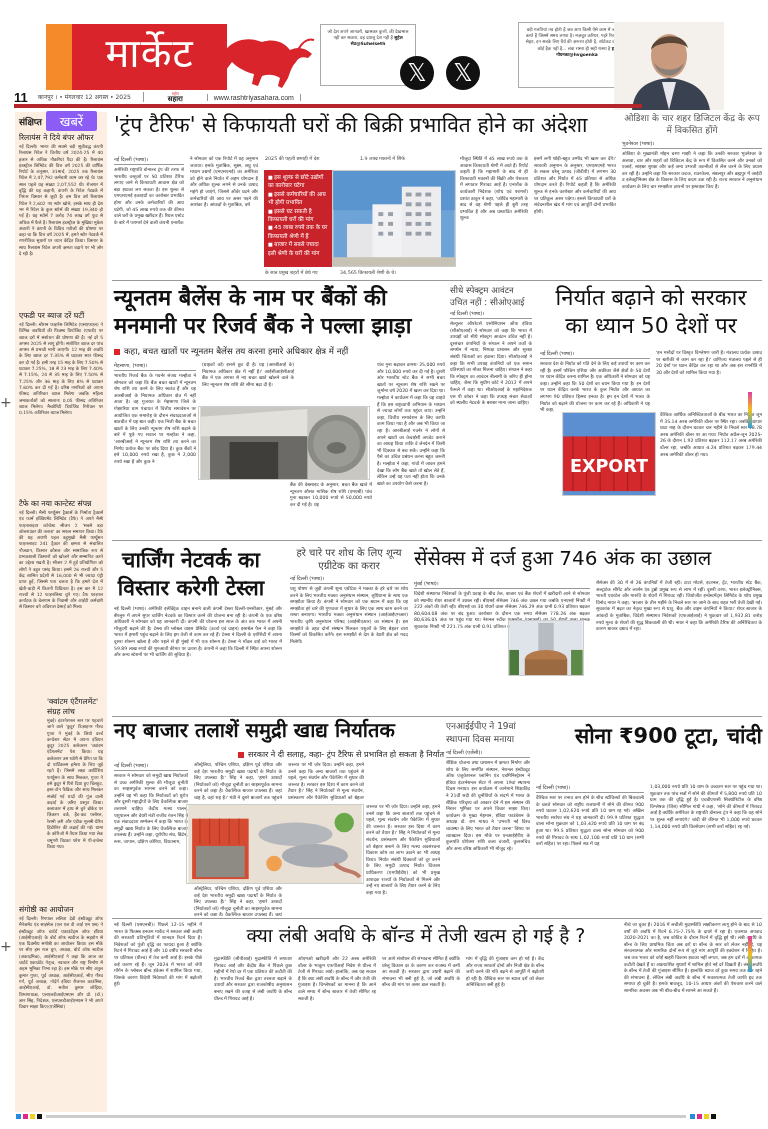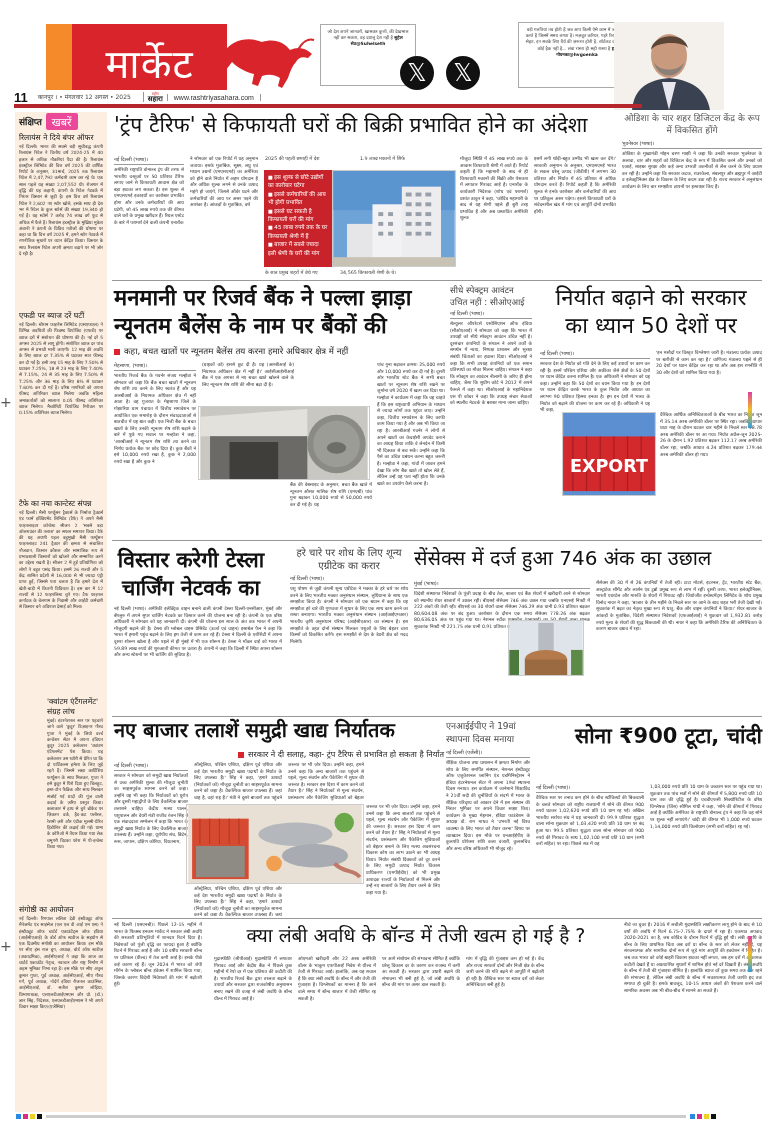--- a/index.html
+++ b/index.html
@@ -4,40 +4,40 @@
 <style>
   * { box-sizing: border-box; margin: 0; padding: 0; }
   body { width: 768px; height: 1129px; background: #ffffff; font-family: "DejaVu Sans", sans-serif; color: #222; position: relative; overflow: hidden; }
   .abs { position: absolute; }
   .body-text { font-size: 4.6px; line-height: 6.6px; color: #333; text-align: justify; overflow: hidden; }
   .dateline { font-size: 5px; color: #333; border-bottom: 0.6px solid #999; padding-bottom: 2px; margin-bottom: 2px; }
   .serif { font-family: "DejaVu Serif", serif; }
 
   
   .mast-orange { left: 46px; top: 24px; width: 26px; height: 66px; background: #f58a2a; }
-  .mast-red { left: 72px; top: 24px; width: 155px; height: 66px; background: #d8242a; display:flex; align-items:flex-end; justify-content:center; }
+  .mast-red { left: 72px; top: 24px; width: 155px; height: 66px; background: #d8242a; display:flex; align-items:flex-start; justify-content:center; }
   .mast-title { color: #fff; font-size: 40px; font-family: "DejaVu Sans", sans-serif; font-weight: 300; letter-spacing: 1px; }
   .bull { left: 218px; top: 22px; width: 100px; height: 72px; }
   .quote1 { left: 320px; top: 24px; width: 96px; height: 62px; border: 0.6px solid #aaa; padding: 4px; font-size: 4.4px; line-height: 6.2px; text-align: center; color: #444; }
   .quote1 b { color:#111; }
   .xbtn { width: 34px; height: 34px; border-radius: 50%; background: #111; color: #fff; display:flex; align-items:center; justify-content:center; font-size: 24px; font-family: "DejaVu Sans", sans-serif; }
   .quote2 { left: 518px; top: 22px; width: 118px; height: 66px; border: 0.6px solid #aaa; padding: 4px; font-size: 4.4px; line-height: 6.2px; text-align: center; color:#444; }
   .quote2 b { color:#111; }
   .portrait { left: 614px; top: 22px; width: 110px; height: 88px; }
 
   .infobar { left: 14px; top: 90px; width: 740px; height: 14px; display:flex; align-items:center; font-size: 6px; color:#444; }
   .pageno { font-size: 13px; color:#111; font-weight:bold; margin-right: 10px; font-family: "Liberation Sans", sans-serif; }
   .redline { left: 14px; top: 104px; width: 310px; height: 4px; background: #b4262c; }
   .redline2 { left: 324px; top: 104px; width: 318px; height: 4px; background: #b4262c; }
 
   
   .sidebar { left: 15px; top: 112px; width: 92px; height: 1000px; background: #fcefe1; padding: 2px 4px; }
   .side-head { display:flex; align-items:center; height: 14px; margin-bottom: 3px; }
   .side-head .s1 { font-size: 9px; color:#222; font-weight: bold; margin-right: 4px; }
-  .side-head .s2 { font-size: 11px; color:#fff; background:#ec4899; padding: 1px 6px; border-radius: 2px; }
+  .side-head .s2 { font-size: 13px; color:#fff; background:#8b5cf6; padding: 1px 14px; border-radius: 2px; }
   .side-title { font-size: 7.6px; color:#111; margin: 2px 0 1px; font-weight: 500; line-height: 10px; }
   .side-body { font-size: 4.4px; line-height: 6.3px; color:#333; text-align: justify; }
 
   
   .h-big { color:#111; font-family: "DejaVu Sans", sans-serif; line-height: 1.05; }
   .sub-head { color:#222; font-family: "DejaVu Sans", sans-serif; }
   .red-square { display:inline-block; width:6px; height:6px; background:#d8242a; margin-right: 4px; vertical-align: middle; }
 
   .redbox { background:#c8232a; color:#fff; font-size: 5.6px; line-height: 8.4px; padding: 3px 4px; }
   .redbox div::before { content: "■ "; font-size:5px; }
@@ -84,21 +84,21 @@
   <path d="M18 88 C20 66, 34 58, 55 56 C76 58, 92 66, 96 88 Z" fill="#3a4150"></path>
   <path d="M48 60 L55 88 L62 60 Z" fill="#e8e8ee"></path>
   <ellipse cx="55" cy="34" rx="18" ry="22" fill="#c99a7e"></ellipse>
   <path d="M37 28 C38 12, 70 8, 74 26 C70 20, 44 18, 37 28 Z" fill="#5a4536"></path>
   <path d="M40 40 C44 58, 66 58, 70 40 C66 50, 44 50, 40 40 Z" fill="#8a8078"></path>
 </svg>
 
 <div class="abs infobar">
   <span class="pageno">11</span>
   <span style="margin-right:12px;">कानपुर । • मंगलवार 12 अगस्त • 2025</span>
-  <span style="border-left:0.6px solid #999; padding: 0 4px; display:flex; flex-direction:column; align-items:center; line-height:5px;">
+  <span style="border-left:0.6px solid #999; padding: 0 24px; display:flex; flex-direction:column; align-items:center; line-height:5px;">
     <span style="font-size:3.5px; color:#d8242a;">राष्ट्रीय</span>
     <span style="font-size:7px; font-weight:bold; color:#222;">सहारा</span>
   </span>
   <span style="border-left:0.6px solid #999; border-right:0.6px solid #999; padding: 0 6px; font-family:'Liberation Sans', sans-serif; font-size:7px; color:#333;">www.rashtriyasahara.com</span>
 </div>
 <div class="abs redline"></div>
 <div class="abs redline2"></div>
 
 <div class="abs sidebar">
   <div class="side-head">
@@ -180,22 +180,22 @@
 
 <div class="abs odisha-box">
   <div class="odisha-title">ओडिशा के चार शहर डिजिटल केंद्र के रूप में विकसित होंगे</div>
   <div class="dateline" style="margin-top:4px;">भुवनेश्वर (भाषा)।</div>
   <div class="body-text" style="height:124px;">ओडिशा के मुख्यमंत्री मोहन चरण माझी ने कहा कि उनकी सरकार भुवनेश्वर के अलावा, चार और शहरों को डिजिटल केंद्र के रूप में विकसित करने और उनको को एआई, साइबर सुरक्षा और कई अन्य उभरती तकनीकों से लैस करने के लिए प्रयास कर रही है। उन्होंने कहा कि सरकार कटक, राउरकेला, संबलपुर और ब्रह्मपुर में आईटी व इलेक्ट्रॉनिक्स क्षेत्र के विकास के लिए कदम उठा रही है। राज्य सरकार ने अनुसंधान कार्यक्रम के लिए चार समझौता ज्ञापनों पर हस्ताक्षर किए हैं।</div>
 </div>
 
 <div class="abs" style="left:112px; top:280px; width:650px; height:0.8px; background:#999;"></div>
 
 <div class="abs h-big" style="left:114px; top:284px; width:330px; font-size:22px; font-weight:bold; line-height:28px;">
+  <div>न्यूनतम बैलेंस के नाम पर बैंकों की</div>
   <div>मनमानी पर रिजर्व बैंक ने पल्ला झाड़ा</div>
-  <div>न्यूनतम बैलेंस के नाम पर बैंकों की</div>
 </div>
 <div class="abs sub-head" style="left:114px; top:345px; width:330px; font-size:8.6px;">
   <span class="red-square"></span><span>कहा, बचत खातों पर न्यूनतम बैलेंस तय करना हमारे अधिकार क्षेत्र में नहीं</span>
 </div>
 <div class="abs" style="left:114px; top:362px; width:82px;">
   <div class="dateline">मेहसाणा, (भाषा)।</div>
   <div class="body-text" style="height:158px;">भारतीय रिजर्व बैंक के गवर्नर संजय मल्होत्रा ने सोमवार को कहा कि बैंक बचत खातों में न्यूनतम शेष राशि तय करने के लिए स्वतंत्र हैं और यह आरबीआई के नियामक अधिकार क्षेत्र में नहीं आता है। वह गुजरात के मेहसाणा जिले के गोझारिया ग्राम पंचायत में वित्तीय समावेशन पर आयोजित एक समारोह के दौरान संवाददाताओं से बातचीत में यह बात कही। एक निजी बैंक के बचत खातों के लिए उनकी न्यूनतम शेष राशि बढ़ाने के बारे में पूछे गए सवाल पर मल्होत्रा ने कहा, 'आरबीआई ने न्यूनतम शेष राशि तय करने का निर्णय प्रत्येक बैंक पर छोड़ दिया है। कुछ बैंकों ने इसे 10,000 रुपये रखा है, कुछ ने 2,000 रुपये रखा है और कुछ ने</div>
 </div>
 <div class="abs body-text" style="left:202px; top:362px; width:92px; height:42px;">(ग्राहकों को) इससे छूट दी है। यह (आरबीआई के) नियामक अधिकार क्षेत्र में नहीं है।' आईसीआईसीआई बैंक ने एक अगस्त से नए बचत खाते खोलने वाले के लिए न्यूनतम शेष राशि की सीमा बढ़ा दी है।</div>
 <svg class="abs photo" style="left:198px; top:406px; width:172px; height:74px;" viewBox="0 0 172 74">
@@ -236,22 +236,22 @@
       <line x1="66" y1="24" x2="66" y2="80"></line>
       <line x1="80" y1="24" x2="80" y2="80"></line>
   </g>
   <text x="47" y="60" text-anchor="middle" fill="#ffffff" font-family="DejaVu Sans, sans-serif" font-size="18" font-weight="bold">EXPORT</text>
 </svg>
 <div class="abs body-text" style="left:660px; top:412px; width:102px; height:116px;">वैश्विक आर्थिक अनिश्चितताओं के बीच भारत का निर्यात जून में 35.14 अरब अमेरिकी डॉलर पर स्थिर रहा। जबकि व्यापार घाटा माह के दौरान घटकर चार महीने के निचले स्तर 18.78 अरब अमेरिकी डॉलर पर आ गया। निर्यात अप्रैल-जून 2025-26 के दौरान 1.92 प्रतिशत बढ़कर 112.17 अरब अमेरिकी डॉलर रहा, जबकि आयात 4.24 प्रतिशत बढ़कर 179.44 अरब अमेरिकी डॉलर हो गया।</div>
 
 <div class="abs" style="left:112px; top:540px; width:650px; height:0.8px; background:#999;"></div>
 
 <div class="abs h-big" style="left:114px; top:546px; width:154px; font-size:21px; text-align:center; line-height:28px; font-weight:bold;">
+  <div>चार्जिंग नेटवर्क का</div>
   <div>विस्तार करेगी टेस्ला</div>
-  <div>चार्जिंग नेटवर्क का</div>
 </div>
 <div class="abs body-text" style="left:114px; top:606px; width:168px; height:102px;">नई दिल्ली (भाषा)। अमेरिकी इलेक्ट्रिक वाहन बनाने वाली कंपनी टेस्ला दिल्ली-एनसीआर, मुंबई और बेंगलुरु में अपने सुपर चार्जिंग नेटवर्क का विस्तार करने की योजना बना रही है। कंपनी के एक वरिष्ठ अधिकारी ने सोमवार को यह जानकारी दी। कंपनी की योजना इस साल के अंत तक भारत में अपनी मौजूदगी बढ़ाने की है। टेस्ला की ग्लोबल वाइस प्रेसिडेंट (ऊर्जा एवं वाहन) इसाबेल फैन ने कहा कि भारत में हमारी पहुंच बढ़ाने के लिए हम तेजी से काम कर रहे हैं। टेस्ला ने दिल्ली के एरोसिटी में अपना दूसरा शोरूम खोला है और पहले से ही मुंबई में भी एक शोरूम है। टेस्ला ने मॉडल वाई को भारत में 59.89 लाख रुपये की शुरुआती कीमत पर उतारा है। कंपनी ने कहा कि दिल्ली में स्थित अपना शोरूम और अन्य स्टेशनों पर भी चार्जिंग की सुविधा है।</div>
 
 <div class="abs" style="left:290px; top:546px; width:118px;">
   <div class="serif" style="font-size:10px; line-height:13px; color:#444; text-align:center;">हरे चारे पर शोध के लिए शून्य एग्रीटेक का करार</div>
   <div class="dateline" style="margin-top:3px;">नई दिल्ली (भाषा)।</div>
   <div class="body-text" style="height:118px;">पशु पोषण से जुड़ी कंपनी शून्य एग्रीटेक ने मक्का के हरे चारे पर शोध करने के लिए भारतीय मक्का अनुसंधान संस्थान, लुधियाना के साथ एक समझौता किया है। कंपनी ने सोमवार को एक बयान में कहा कि यह समझौता हरे चारे की गुणवत्ता में सुधार के लिए एक साथ काम करने का रास्ता बनाएगा। भारतीय मक्का अनुसंधान संस्थान (आईआईएमआर) भारतीय कृषि अनुसंधान परिषद (आईसीएआर) का संस्थान है। इस समझौते के तहत दोनों संस्थान मिलकर पशुओं के लिए बेहतर चारा किस्मों को विकसित करेंगे। इस समझौते से देश के डेयरी क्षेत्र को मदद मिलेगी।</div>
 </div>
 
 <div class="abs h-big" style="left:414px; top:548px; width:350px; font-size:20px;">सेंसेक्स में दर्ज हुआ 746 अंक का उछाल</div>

